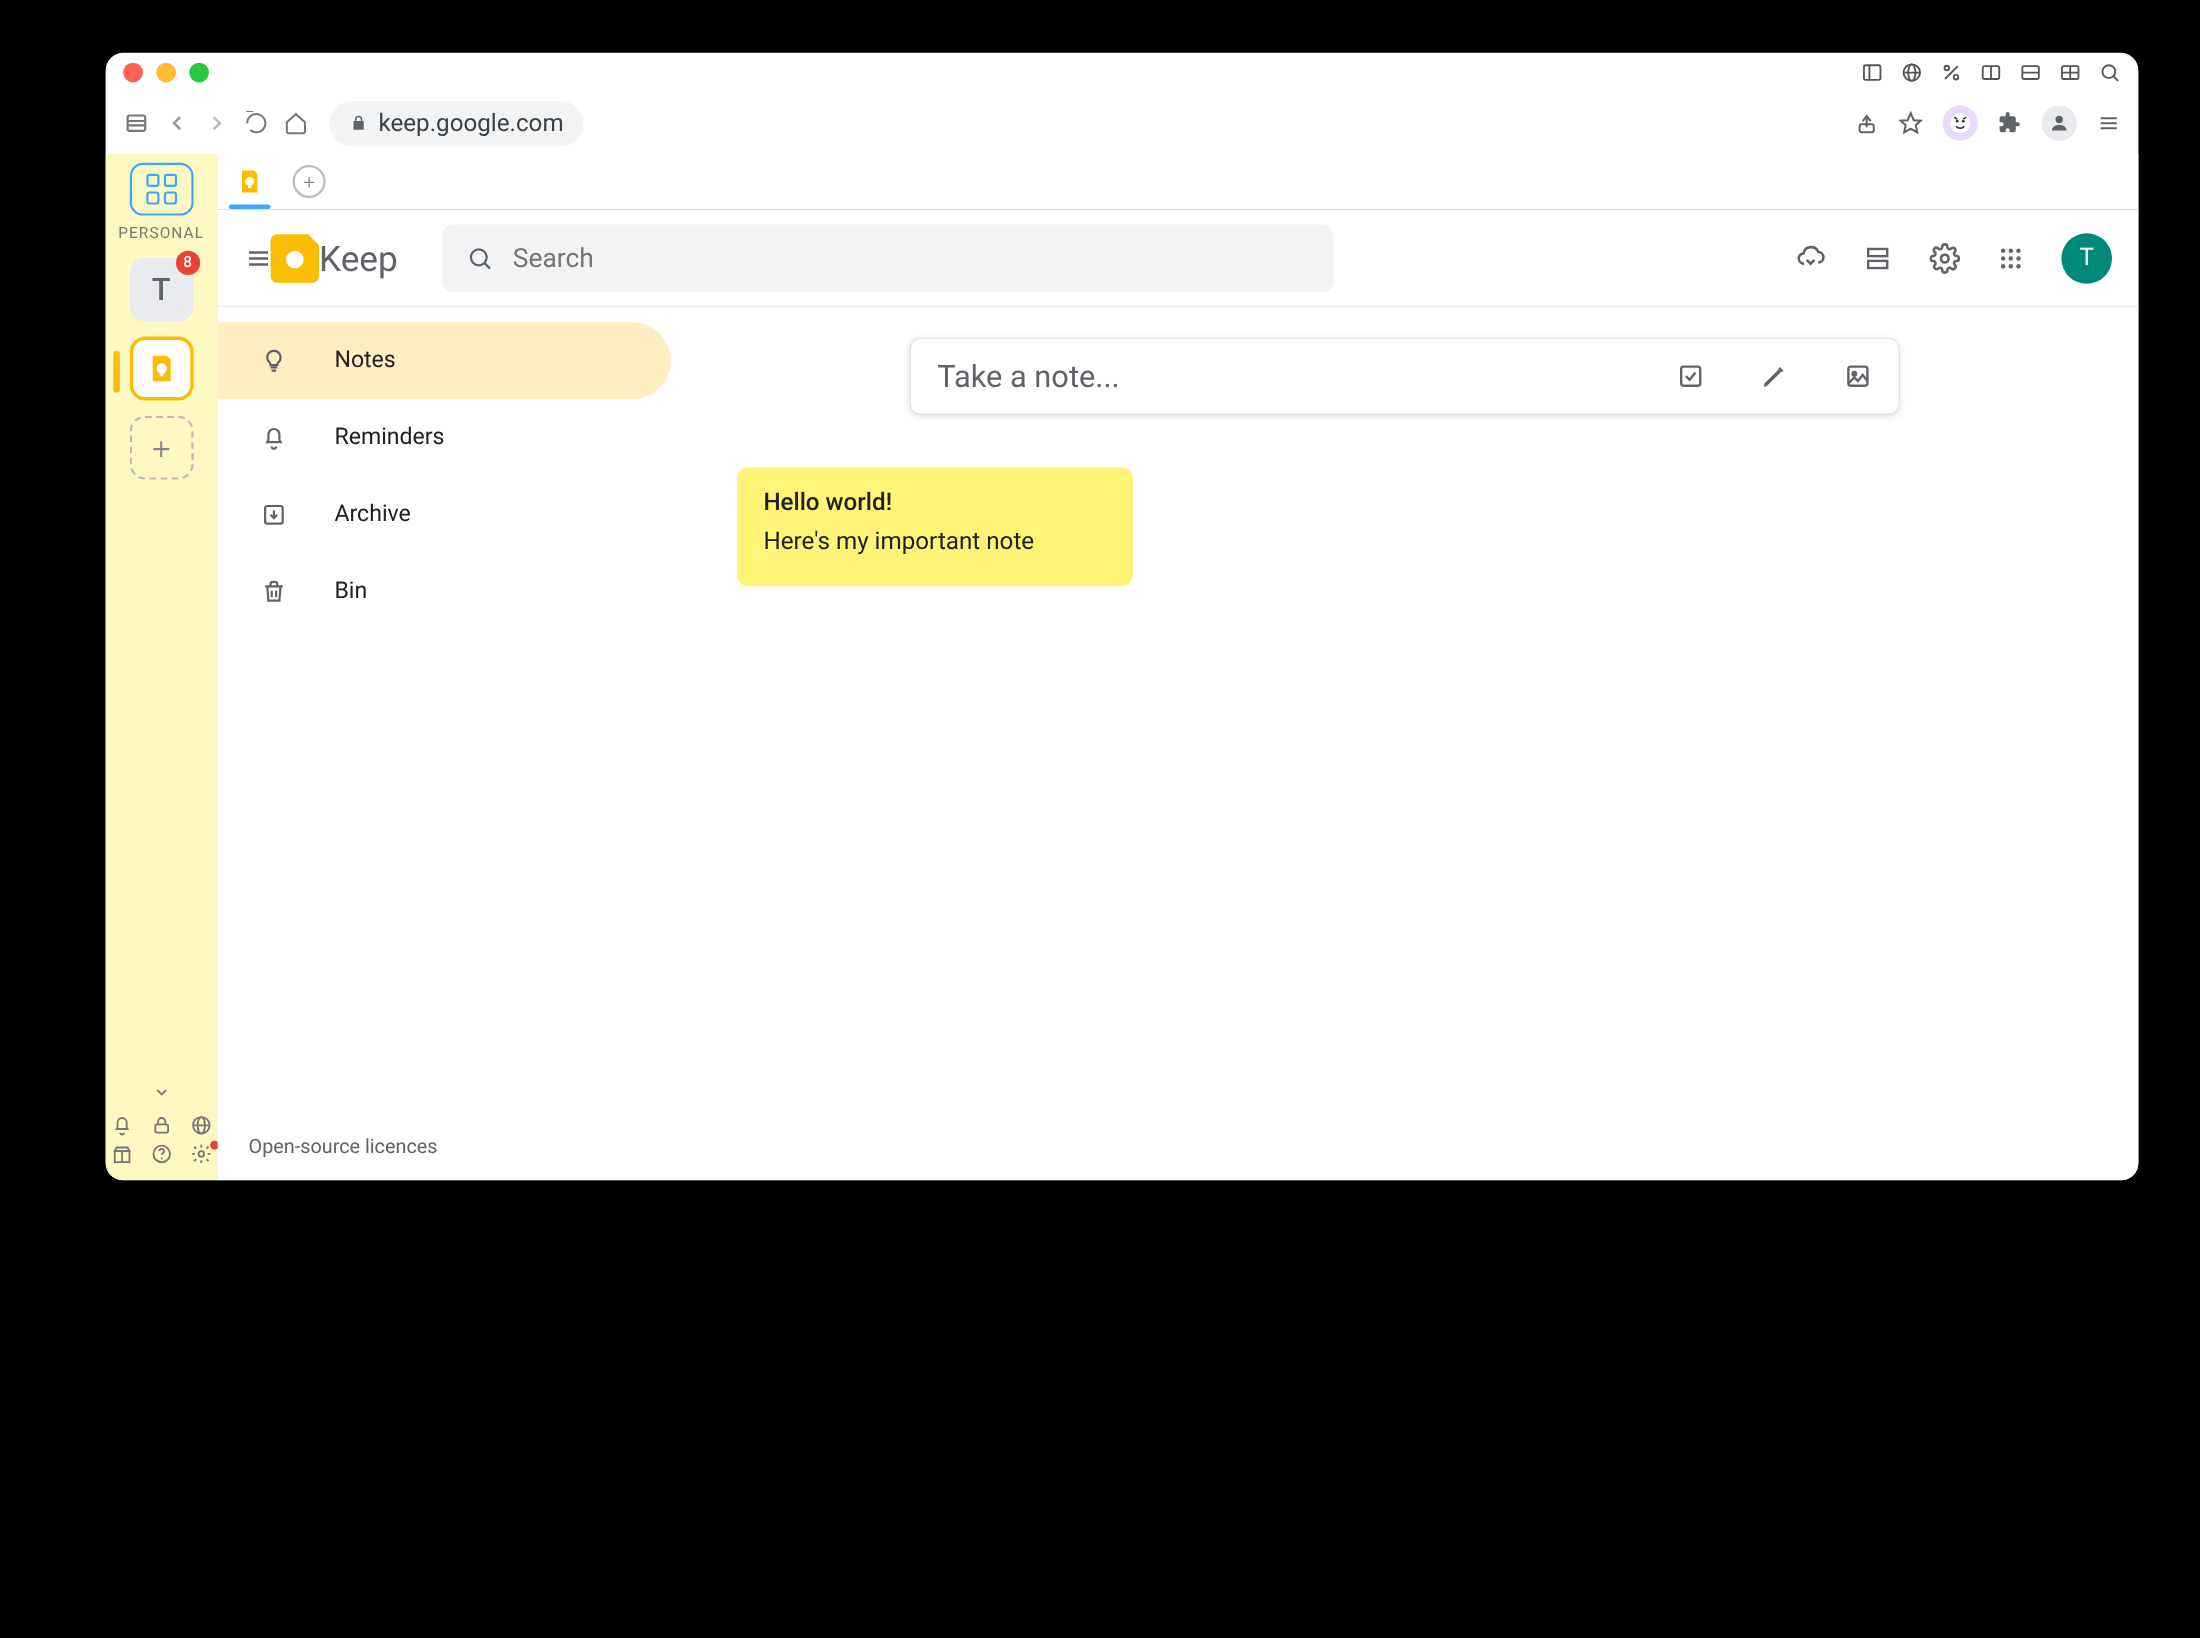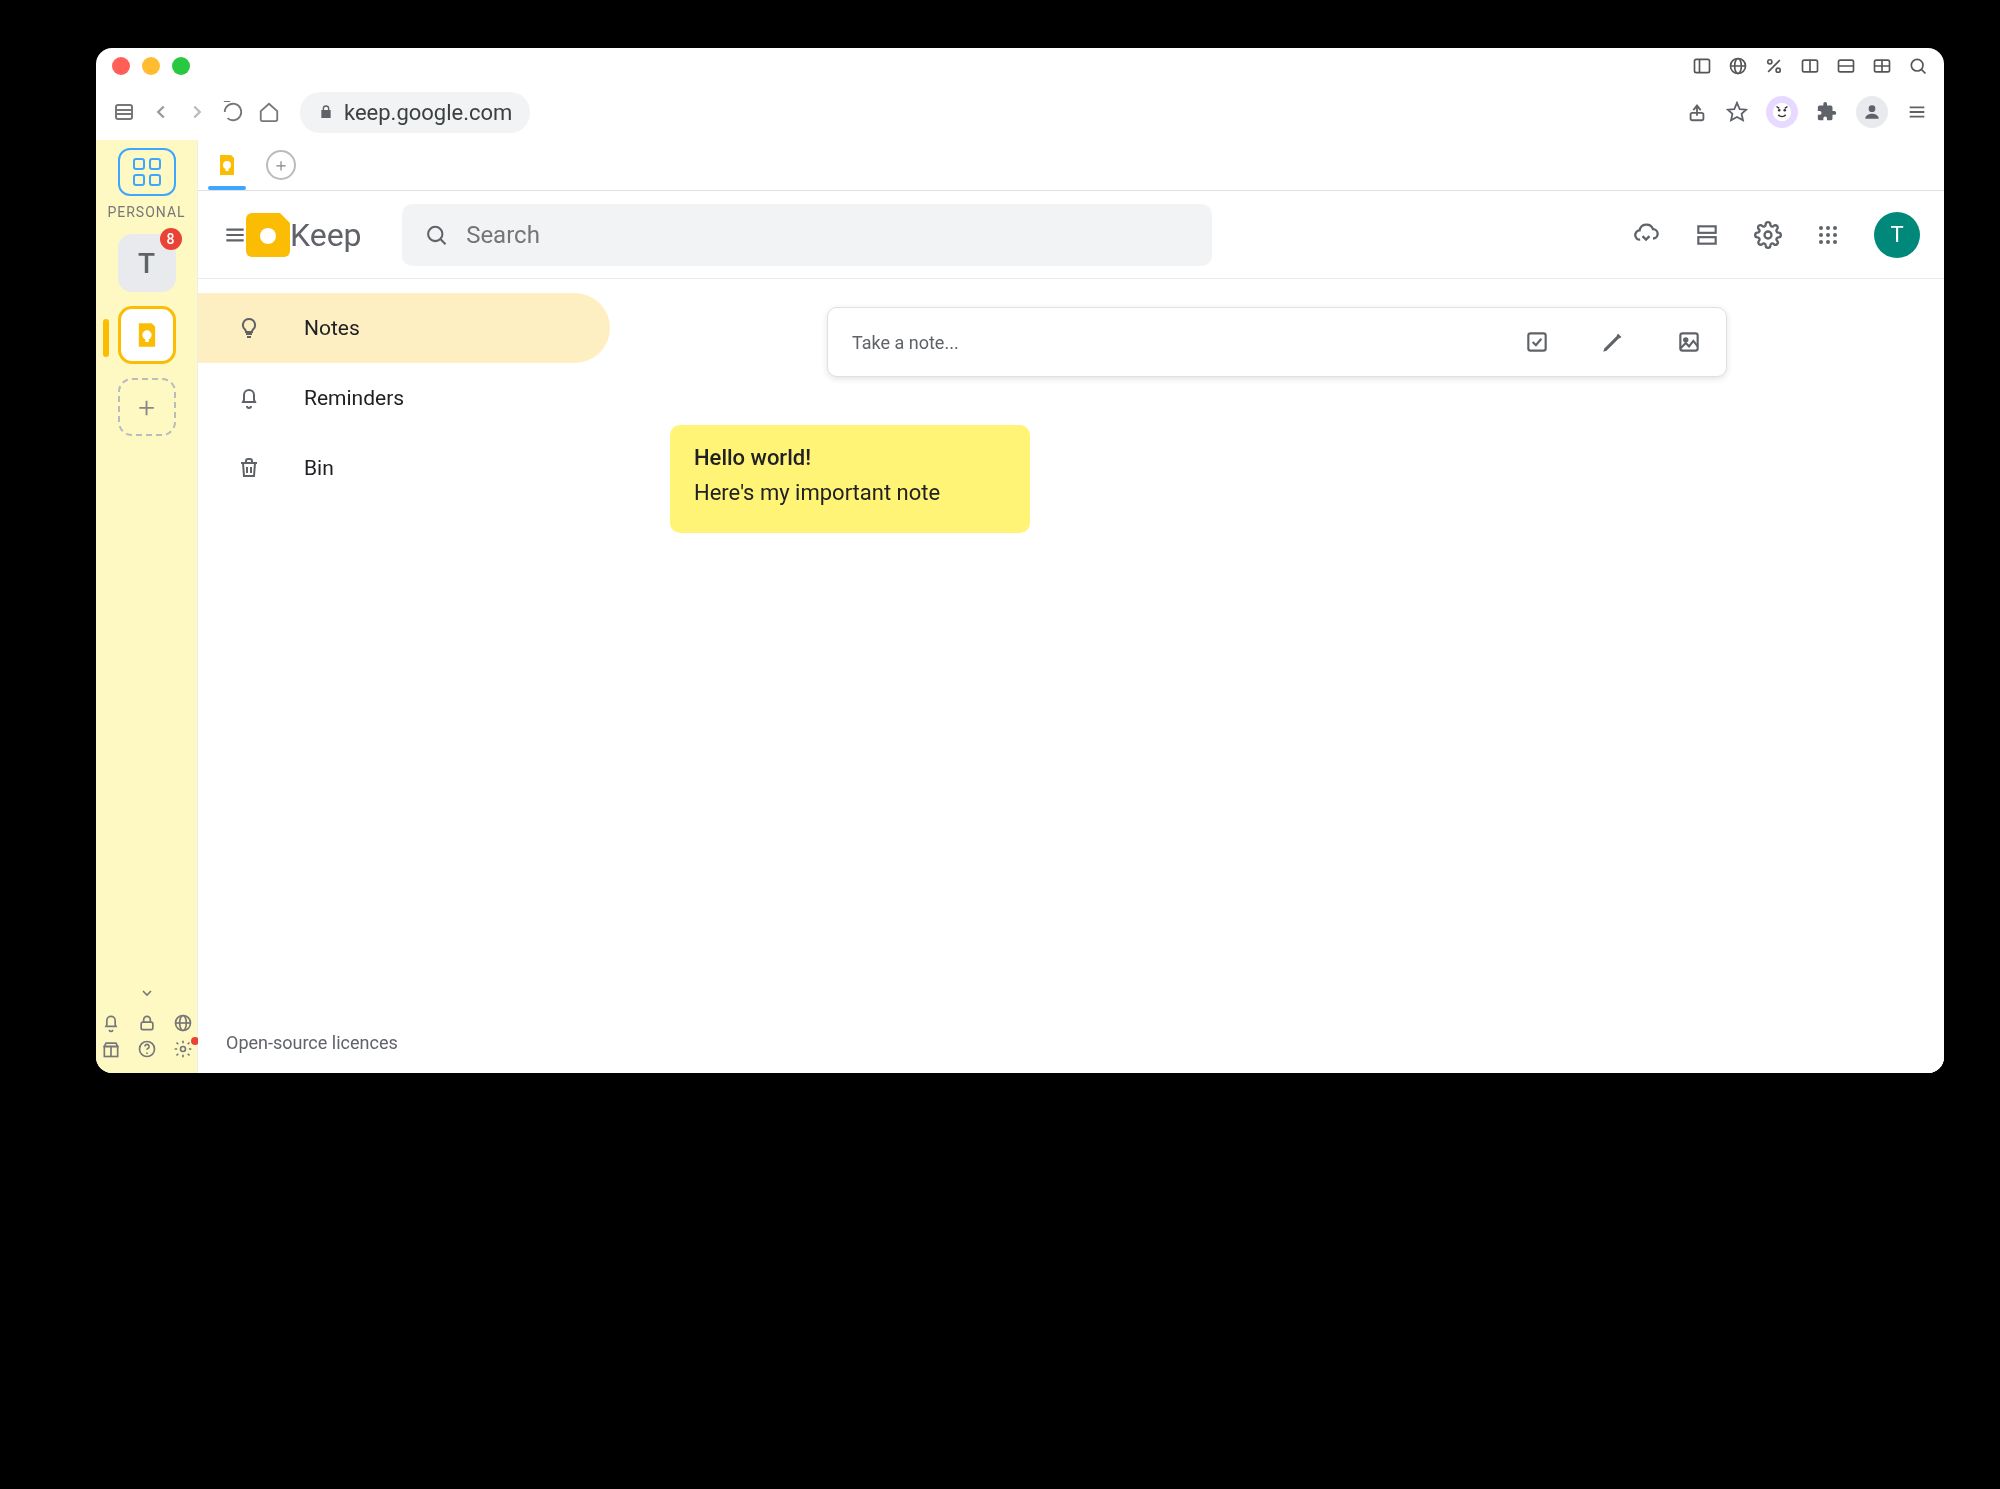--- a/index.html
+++ b/index.html
@@ -65,21 +65,21 @@
 .keep-avatar{width:46px;height:46px;border-radius:50%;background:#00897b;color:#fff;display:flex;align-items:center;justify-content:center;font-size:22px}
 
 
 .keep-body{flex:1;display:flex;min-height:0}
 .keep-nav{width:412px;padding-top:14px}
 .keep-nav-item{height:70px;display:flex;align-items:center;gap:42px;padding-left:38px;font-size:21px;color:#202124;border-radius:0 35px 35px 0;cursor:pointer}
 .keep-nav-item.active{background:#feefc3}
 .keep-nav-item .icon{width:26px;color:#5f6368;display:flex;justify-content:center}
 
 .keep-main{flex:1;padding:28px 60px;position:relative}
-.take-note{width:900px;height:70px;margin:0 auto;background:#fff;border:1px solid #e0e0e0;border-radius:10px;box-shadow:0 2px 6px rgba(60,64,67,.15);display:flex;align-items:center;padding:0 24px;color:#5f6368;font-size:18px}
+.take-note{width:900px;height:70px;margin:0 auto;background:#fff;border:1px solid #e0e0e0;border-radius:10px;box-shadow:0 2px 6px rgba(60,64,67,.15);display:flex;align-items:center;padding:0 24px;color:#5f6368;font-size:28px}
 .take-note .actions{margin-left:auto;display:flex;gap:50px;font-size:26px}
 
 .note-card{width:360px;background:#fff475;border-radius:10px;padding:20px 24px 28px;margin-top:48px; }
 .note-card .title{font-size:22px;font-weight:500;color:#202124;margin-bottom:10px}
 .note-card .body{font-size:22px;color:#202124}
 
 .footer-link{position:absolute;left:28px;bottom:20px;font-size:18px;color:#5f6368}
 
 svg{display:block}
 .clickable{cursor:pointer}
@@ -388,20 +388,30 @@
                   <svg width="24" height="24" viewBox="0 0 24 24" fill="none" stroke="#5f6368" stroke-width="2">
                     <path d="M18 16H6l1-2V9a5 5 0 1 1 10 0v5z"></path>
                     <path d="M10 20a2 2 0 0 0 4 0"></path>
                   </svg>
                 </span>
               <span>Reminders</span>
             </div>
             <div class="keep-nav-item clickable">
               <span class="icon">
                   <svg width="24" height="24" viewBox="0 0 24 24" fill="none" stroke="#5f6368" stroke-width="2">
+                    <rect x="4" y="4" width="16" height="16" rx="2"></rect>
+                    <polyline points="9 12 12 15 15 12"></polyline>
+                    <line x1="12" y1="8" x2="12" y2="15"></line>
+                  </svg>
+                </span>
+              <span>Archive</span>
+            </div>
+            <div class="keep-nav-item clickable">
+              <span class="icon">
+                  <svg width="24" height="24" viewBox="0 0 24 24" fill="none" stroke="#5f6368" stroke-width="2">
                     <path d="M4 7h16M9 7V5a2 2 0 0 1 2-2h2a2 2 0 0 1 2 2v2M6 7l1 13h10l1-13"></path>
                     <line x1="10" y1="11" x2="10" y2="17"></line>
                     <line x1="14" y1="11" x2="14" y2="17"></line>
                   </svg>
                 </span>
               <span>Bin</span>
             </div>
           </div>
 
           <div class="keep-main">

